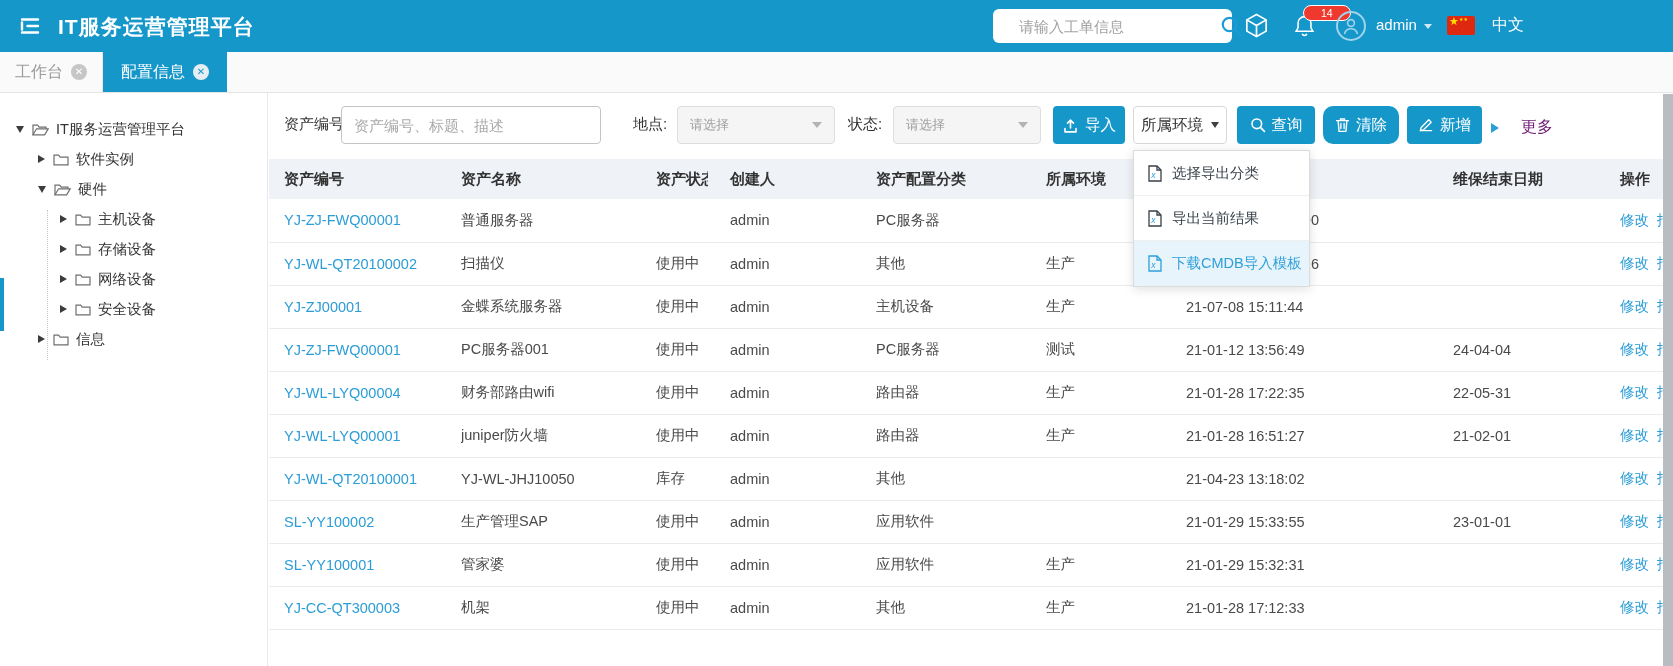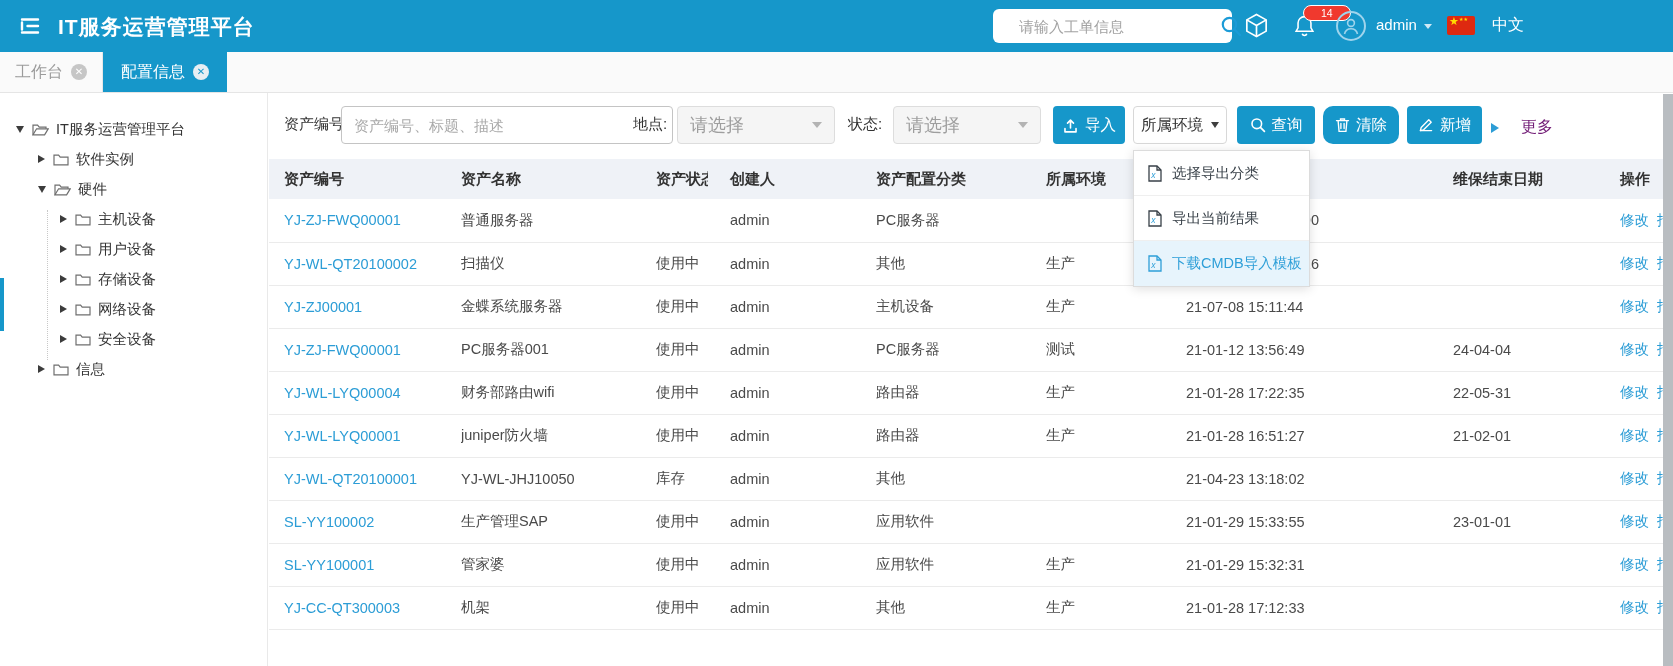--- a/index.html
+++ b/index.html
@@ -41,23 +41,23 @@
   .arr.closed { border-left:7px solid #3c3c3c; border-top:4.5px solid transparent; border-bottom:4.5px solid transparent; }
   .arr.open { border-top:7px solid #3c3c3c; border-left:4.5px solid transparent; border-right:4.5px solid transparent; }
   .folder { margin-right:7px; flex:none; }
   .tree-guide { position:absolute; left:47px; top:117px; height:150px; border-left:1px dotted #c8c8c8; }
   .blue-strip { position:absolute; left:0; top:185px; width:4px; height:53px; background:#1697ca; }
   
   .main { position:absolute; left:269px; top:0; right:10px; bottom:0; background:#fff; }
   .filterbar { position:relative; height:66px; }
   .flabel { position:absolute; top:22px; font-size:15px; color:#333; }
   .lbl-asset { left:15px; } .lbl-loc { left:364px; } .lbl-status { left:579px; }
-  .txt-input { position:absolute; left:72px; top:13px; width:332px; height:38px; border:1px solid #c4c4c4; border-radius:4px; padding:0 12px; font-size:15px; color:#333; outline:none; font-family:inherit; }
+  .txt-input { position:absolute; left:72px; top:13px; width:260px; height:38px; border:1px solid #c4c4c4; border-radius:4px; padding:0 12px; font-size:15px; color:#333; outline:none; font-family:inherit; }
   .txt-input::placeholder { color:#a9a9a9; }
-  .select { position:absolute; top:13px; height:38px; background:#f5f5f5; border:1px solid #ddd; border-radius:4px; display:flex; align-items:center; padding:0 12px; font-size:18px; color:#9e9e9e; cursor:pointer; }
+  .select { position:absolute; top:13px; height:38px; background:#f5f5f5; border:1px solid #ddd; border-radius:4px; display:flex; align-items:center; padding:0 12px; font-size:13px; color:#9e9e9e; cursor:pointer; }
   .sel-loc { left:408px; width:158px; } .sel-status { left:624px; width:148px; }
   .select .sel-caret { margin-left:auto; width:0; height:0; border-top:6px solid #b3b3b3; border-left:5px solid transparent; border-right:5px solid transparent; }
   .btn { position:absolute; top:13px; height:38px; border:none; border-radius:4px; background:#1697ca; color:#fff; font-size:15.5px; display:flex; align-items:center; justify-content:center; gap:6px; cursor:pointer; font-family:inherit; }
   .btn svg { flex:none; }
   .btn-import { left:784px; width:72px; }
   .btn-moreops { left:864px; width:94px; background:#fff; color:#333; border:1px solid #d8d8d8; }
   .btn-moreops .caret { width:0; height:0; border-top:6px solid #3f3f3f; border-left:4.5px solid transparent; border-right:4.5px solid transparent; margin-left:2px; }
   .btn-query { left:968px; width:78px; }
   .btn-clear { left:1054px; width:76px;border-radius:10px; }
   .btn-add { left:1138px; width:75px; }
@@ -178,29 +178,20 @@
           <span>硬件</span>
         </div>
         <div class="tree-item lv2">
           <span class="arr closed"></span>
           <span style="display: flex;">
             <svg class="folder" width="16" height="13" viewBox="0 0 16 13">
               <path d="M1 2.2h4.6l1.6 1.9H15v7.7H1z" fill="none" stroke="#6f6f6f" stroke-width="1.2"></path>
             </svg>
           </span>
           <span>主机设备</span>
-        </div>
-        <div class="tree-item lv2">
-          <span class="arr closed"></span>
-          <span style="display: flex;">
-            <svg class="folder" width="16" height="13" viewBox="0 0 16 13">
-              <path d="M1 2.2h4.6l1.6 1.9H15v7.7H1z" fill="none" stroke="#6f6f6f" stroke-width="1.2"></path>
-            </svg>
-          </span>
-          <span>用户设备</span>
         </div>
         <div class="tree-item lv2">
           <span class="arr closed"></span>
           <span style="display: flex;">
             <svg class="folder" width="16" height="13" viewBox="0 0 16 13">
               <path d="M1 2.2h4.6l1.6 1.9H15v7.7H1z" fill="none" stroke="#6f6f6f" stroke-width="1.2"></path>
             </svg>
           </span>
           <span>存储设备</span>
         </div>

